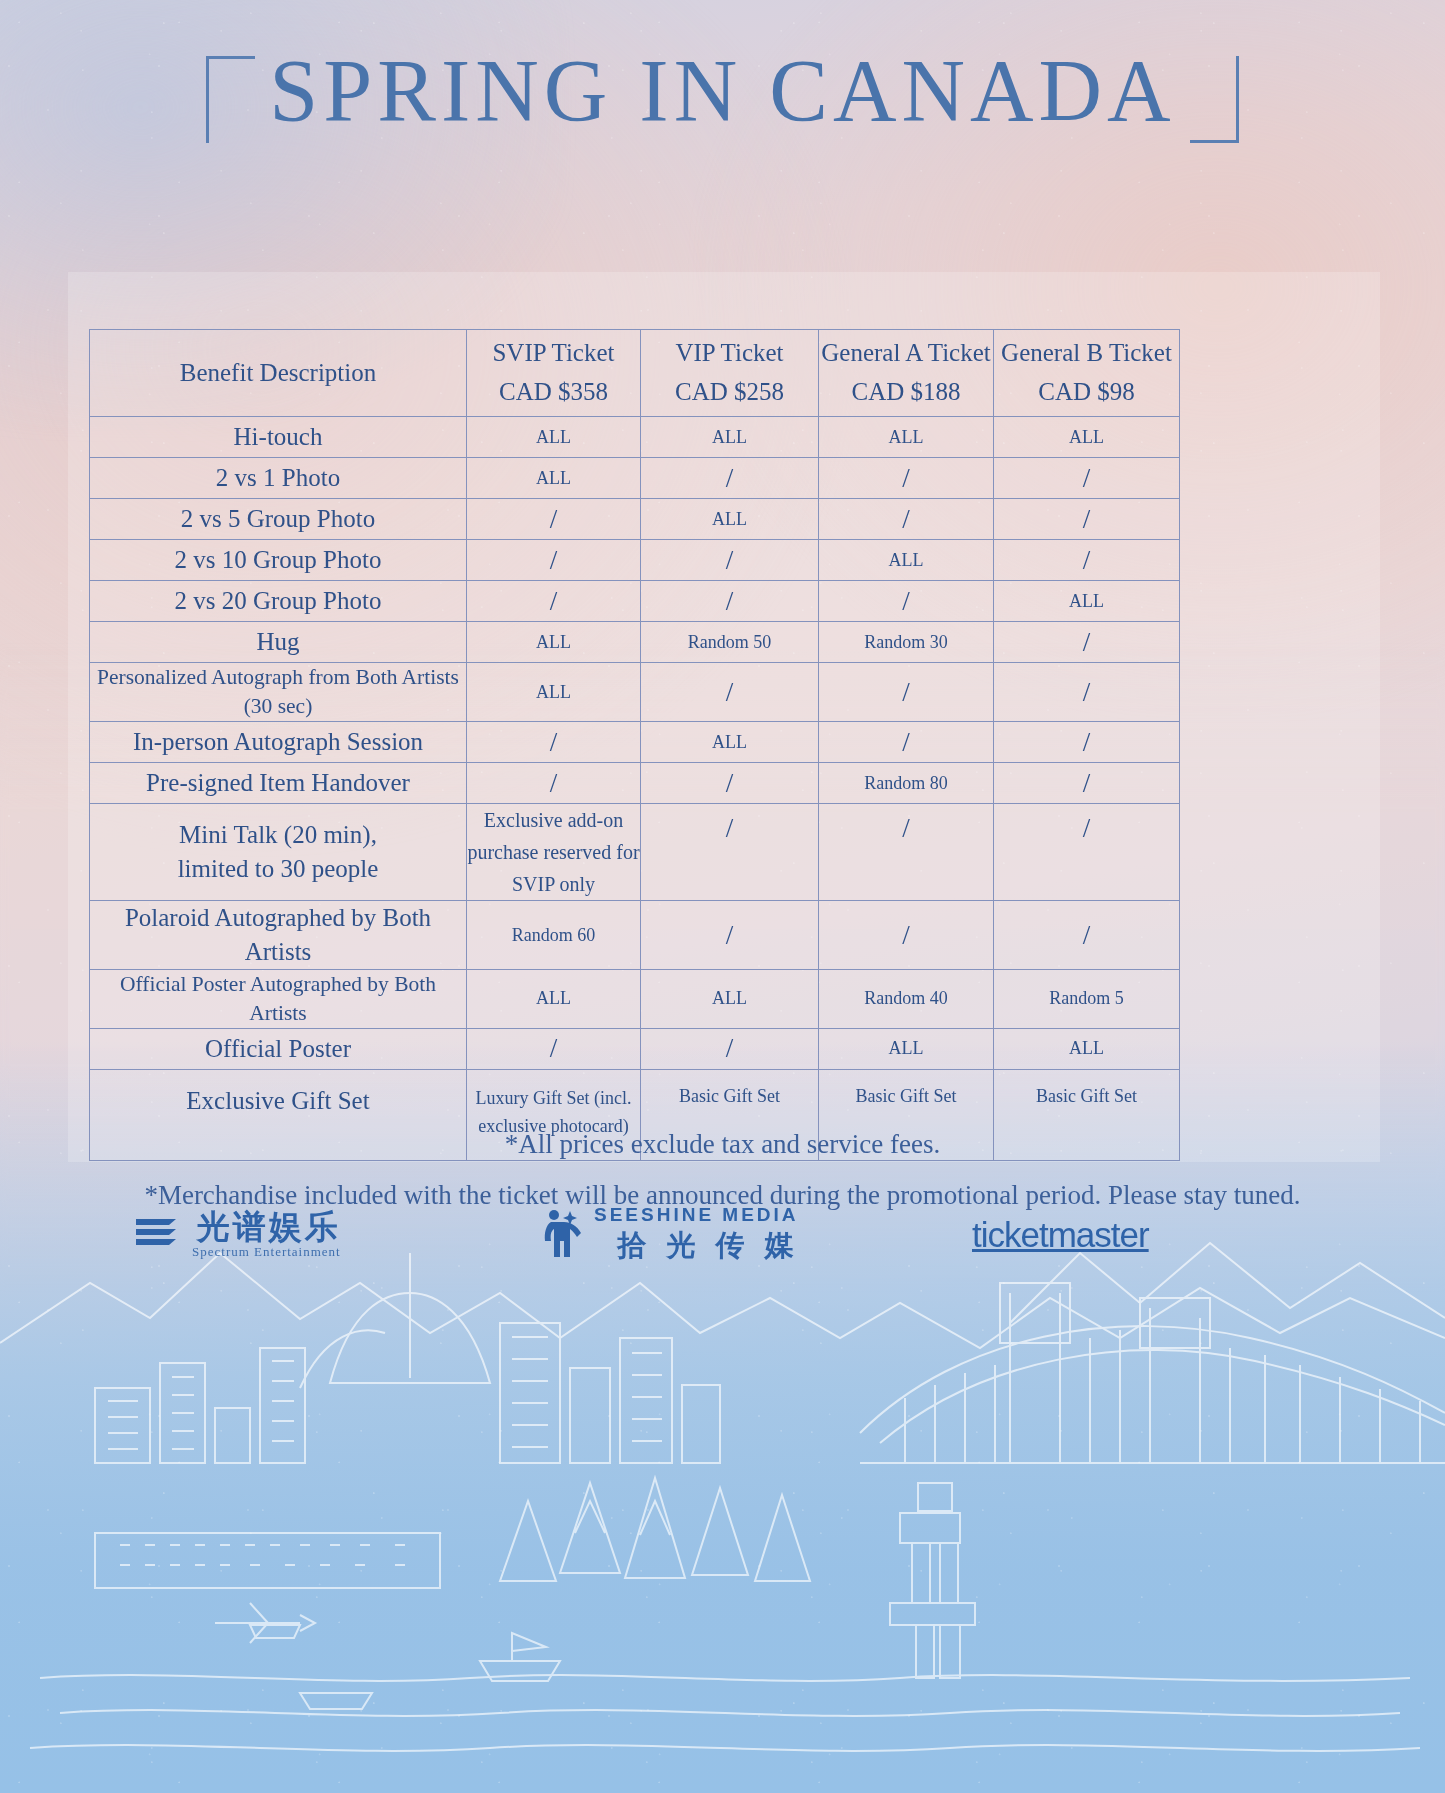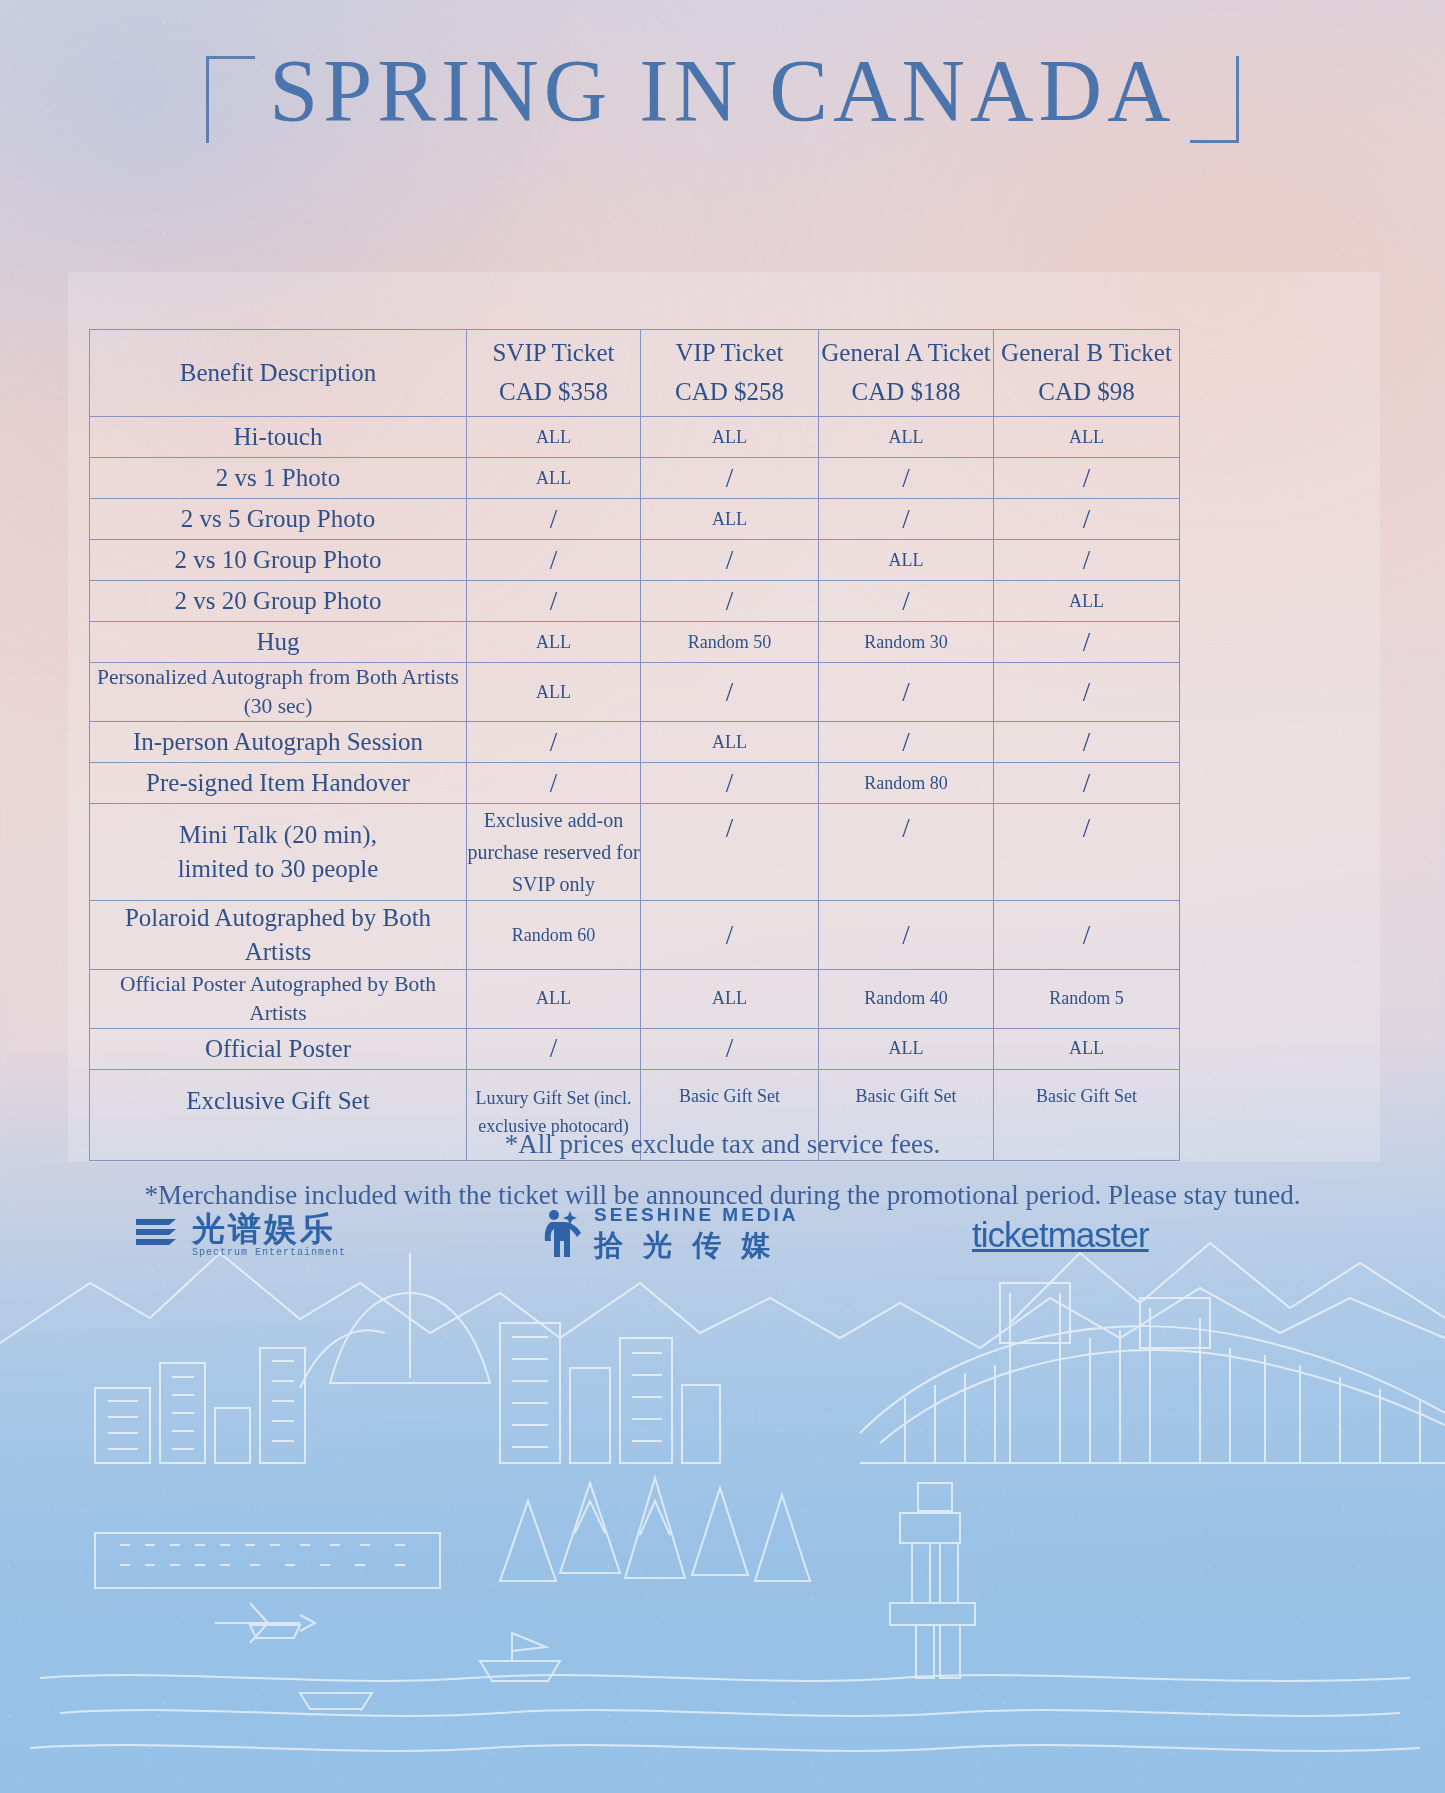--- a/index.html
+++ b/index.html
@@ -275,43 +275,44 @@
 
   
   .logos {
     position: absolute;
     left: 0; right: 6px;
     top: 1190px;
     height: 90px;
     z-index: 8;
     display: flex;
     align-items: center;
+    text-align: right;
   }
   .logo {
     display: flex;
     align-items: center;
     gap: 12px;
     color: #2f63a8;
   }
   .logo-spectrum { position: absolute; left: 134px; }
   .logo-seeshine { position: absolute; left: 540px; }
   .logo-tm { position: absolute; left: 972px; text-decoration: underline; }
 
   .lg-cn {
     font-size: 33px;
     letter-spacing: 3px;
     font-family: "DejaVu Sans", sans-serif;
     font-weight: 700;
     color: #2f63a8;
     line-height: 1.05;
   }
   .lg-en {
-    font-size: 10px;
+    font-size: 13px;
     letter-spacing: 1px;
-    font-family: Liberation Mono, monospace;
+    font-family: Liberation Serif, serif;
     color: #3f6fae;
   }
   .lg-stack { display: flex; flex-direction: column; }
   .ss-top {
     font-family: Liberation Sans, sans-serif;
     font-size: 19px;
     letter-spacing: 3px;
     color: #2f63a8;
     font-weight: 600;
   }

